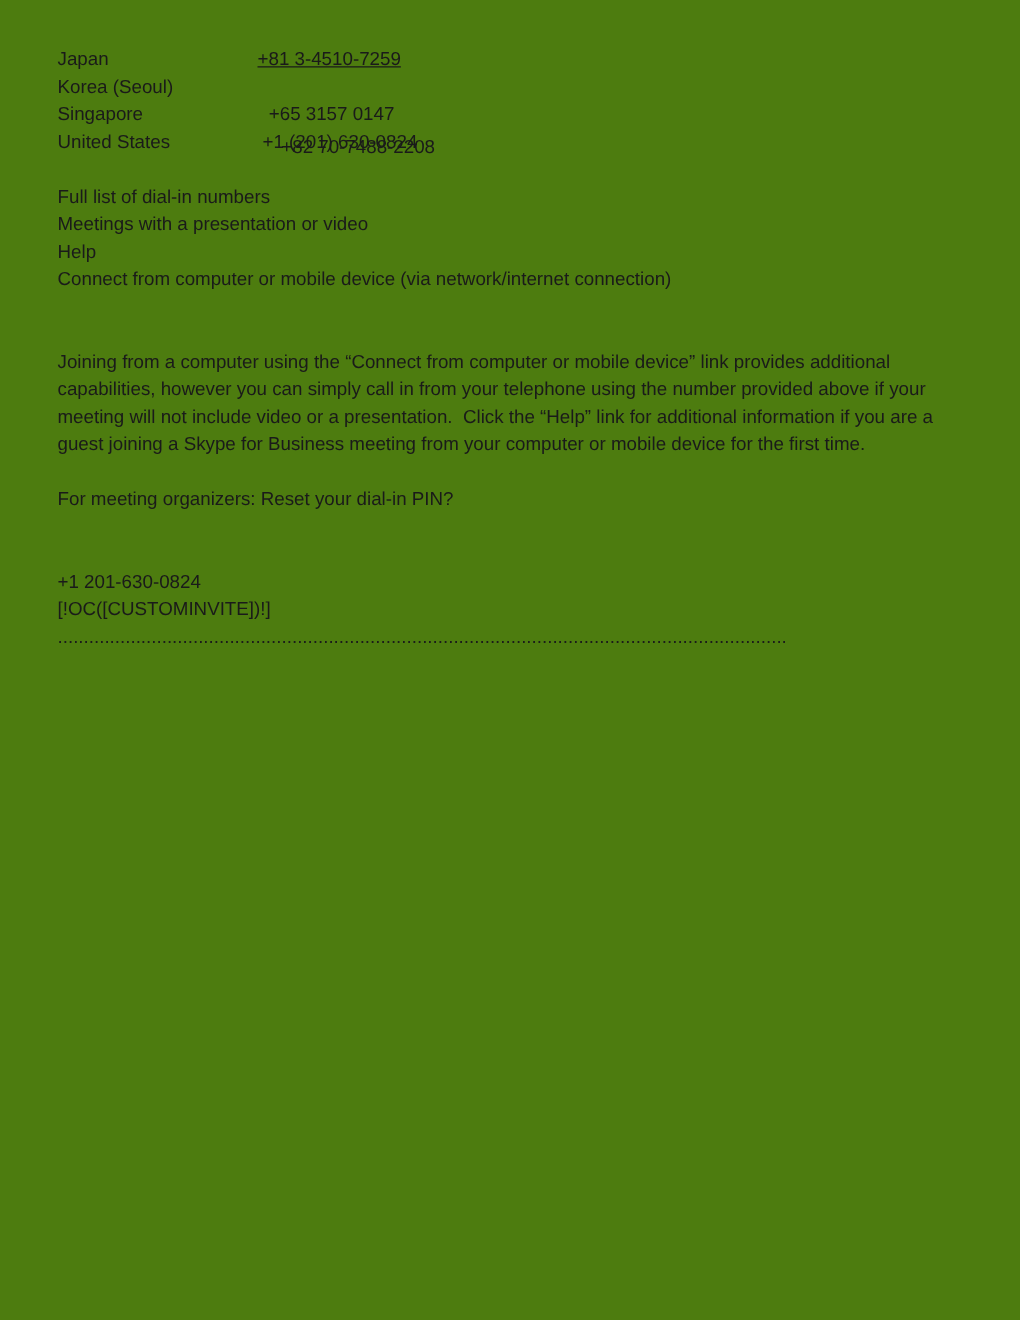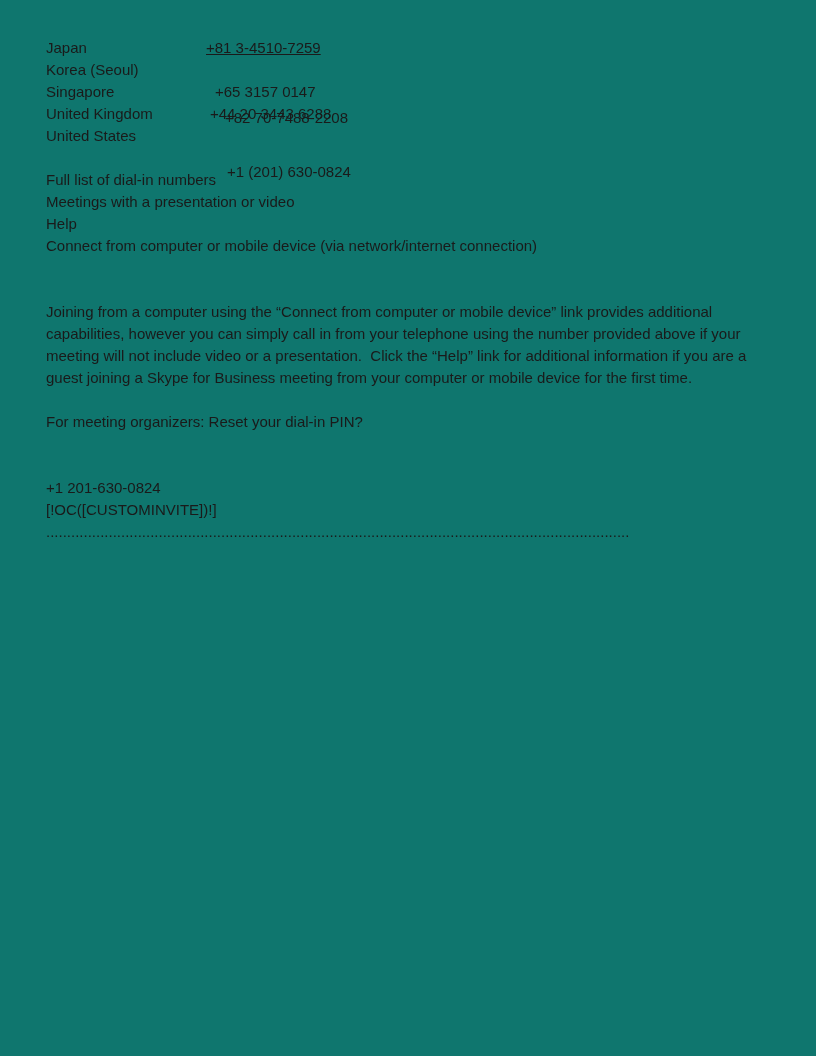--- a/index.html
+++ b/index.html
@@ -4,21 +4,21 @@
 <style>
   html, body {
     margin: 0;
     padding: 0;
     background: #ffffff;
   }
   .page {
     position: relative;
     width: 816px;
     height: 1056px;
-    background: #0f766e;
+    background: #4d7c0f;
     font-family: "Liberation Sans", sans-serif;
     font-size: 15px;
     line-height: 22px;
     color: #1a1a1a;
     overflow: hidden;
   }
   .content {
     position: absolute;
     left: 46px;
     top: 37px;
@@ -63,24 +63,20 @@
     </div>
     <div class="line dialin-row">
       <span class="country">Korea (Seoul)</span>
       <span class="number">+82 70-7488-2208</span>
     </div>
     <div class="line dialin-row">
       <span class="country">Singapore</span>
       <span class="number">+65 3157 0147</span>
     </div>
     <div class="line dialin-row">
-      <span class="country">United Kingdom</span>
-      <span class="number">+44 20 3443 6288</span>
-    </div>
-    <div class="line dialin-row">
       <span class="country">United States</span>
       <span class="number">+1 (201) 630-0824</span>
     </div>
 
     <div class="line blank"></div>
 
     <div class="line">Full list of dial-in numbers</div>
     <div class="line">Meetings with a presentation or video</div>
     <div class="line">Help</div>
     <div class="line">Connect from computer or mobile device (via network/internet connection)</div>

